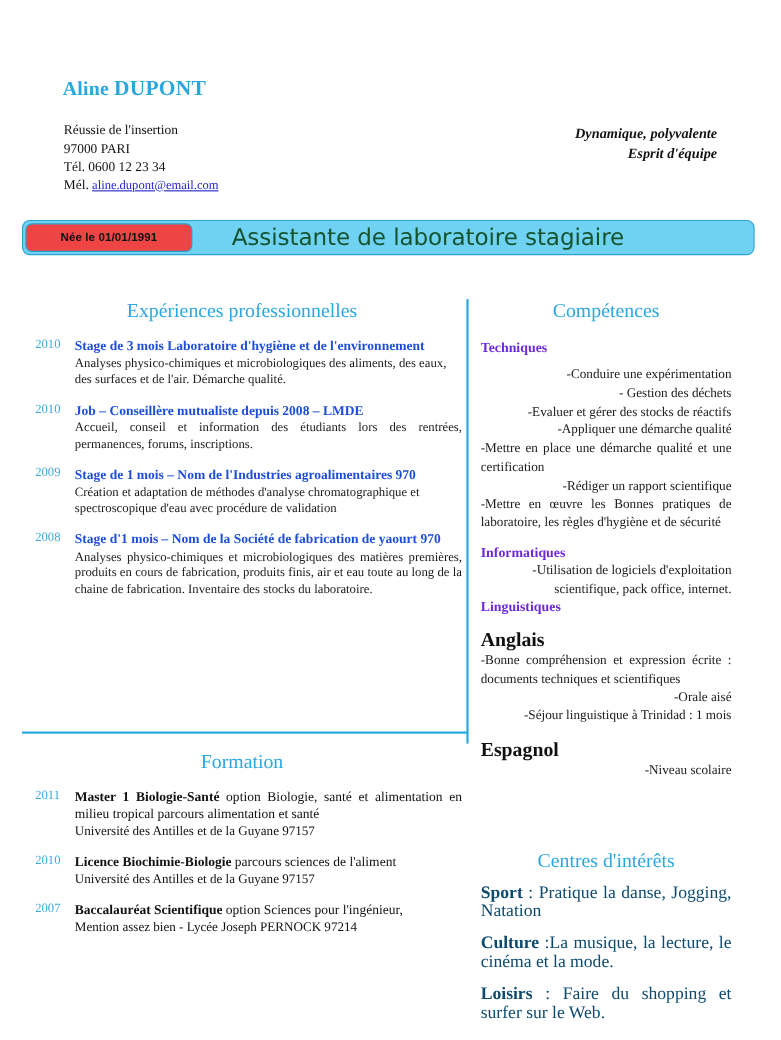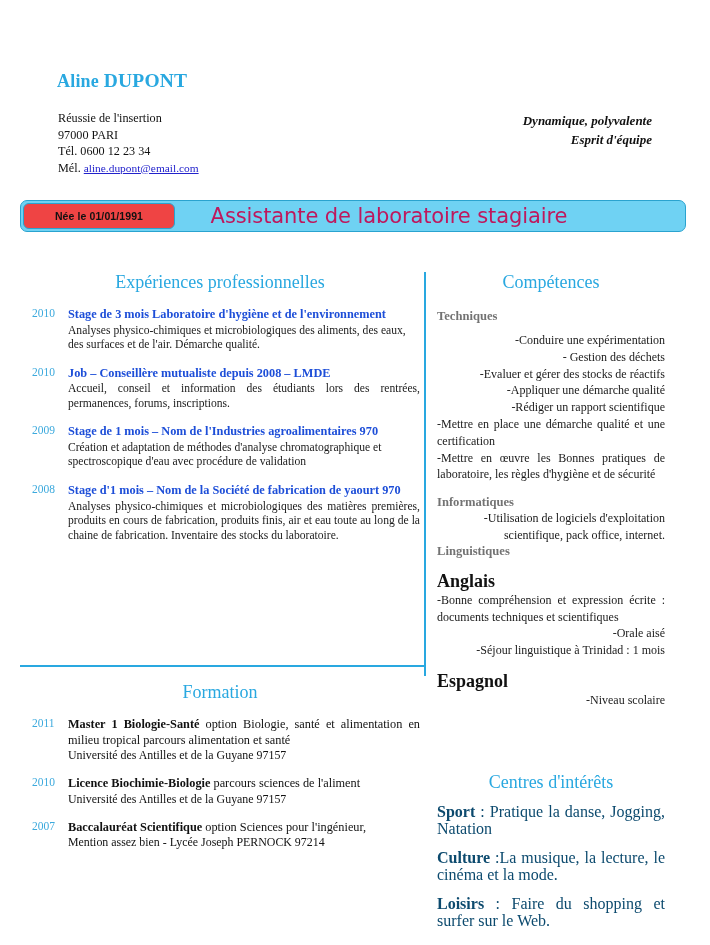--- a/index.html
+++ b/index.html
@@ -111,21 +111,21 @@
     left: 0;
     top: 0;
     width: 666px;
     height: 30px;
     display: flex;
     align-items: center;
     justify-content: center;
     font-family: "DejaVu Sans", sans-serif;
     font-size: 21px;
     font-weight: 400;
-    color: #be185d;
+    color: #14532d;
     letter-spacing: -0.1px;
     padding-left: 70px;
     box-sizing: border-box;
   }
 
   
   .v-divider {
     position: absolute;
     left: 424px;
     top: 240px;
@@ -213,21 +213,21 @@
     position: absolute;
     left: 437px;
     top: 240px;
     width: 228px;
   }
   .comp-heading { margin: 0 0 16px 0; }
 
   .sub-head {
     font-size: 12.6px;
     font-weight: bold;
-    color: #737373;
+    color: #6d28d9;
     margin: 0 0 8px 0;
   }
   .sub-head.tight { margin-bottom: 0; }
   .lang-head {
     font-size: 18px;
     font-weight: bold;
     color: #111;
     margin: 12px 0 0 0;
   }
   .r-line {
@@ -346,22 +346,22 @@
 
   <div class="col-right">
     <div class="sec-heading comp-heading">Compétences</div>
 
     <div class="sub-head">Techniques</div>
 
     <div class="r-line">-Conduire une expérimentation</div>
     <div class="r-line">- Gestion des déchets</div>
     <div class="r-line">-Evaluer et gérer des stocks de réactifs</div>
     <div class="r-line">-Appliquer une démarche qualité</div>
+    <div class="r-line justify">-Mettre en place une démarche qualité et une certification</div>
     <div class="r-line">-Rédiger un rapport scientifique</div>
-    <div class="r-line justify">-Mettre en place une démarche qualité et une certification</div>
     <div class="r-line justify">-Mettre en œuvre les Bonnes pratiques de laboratoire, les règles d'hygiène et de sécurité</div>
 
     <div class="r-gap"></div>
 
     <div class="sub-head tight">Informatiques</div>
     <div class="r-line">-Utilisation de logiciels d'exploitation scientifique, pack office, internet.</div>
 
     <div class="sub-head tight">Linguistiques</div>
 
     <div class="lang-head">Anglais</div>

